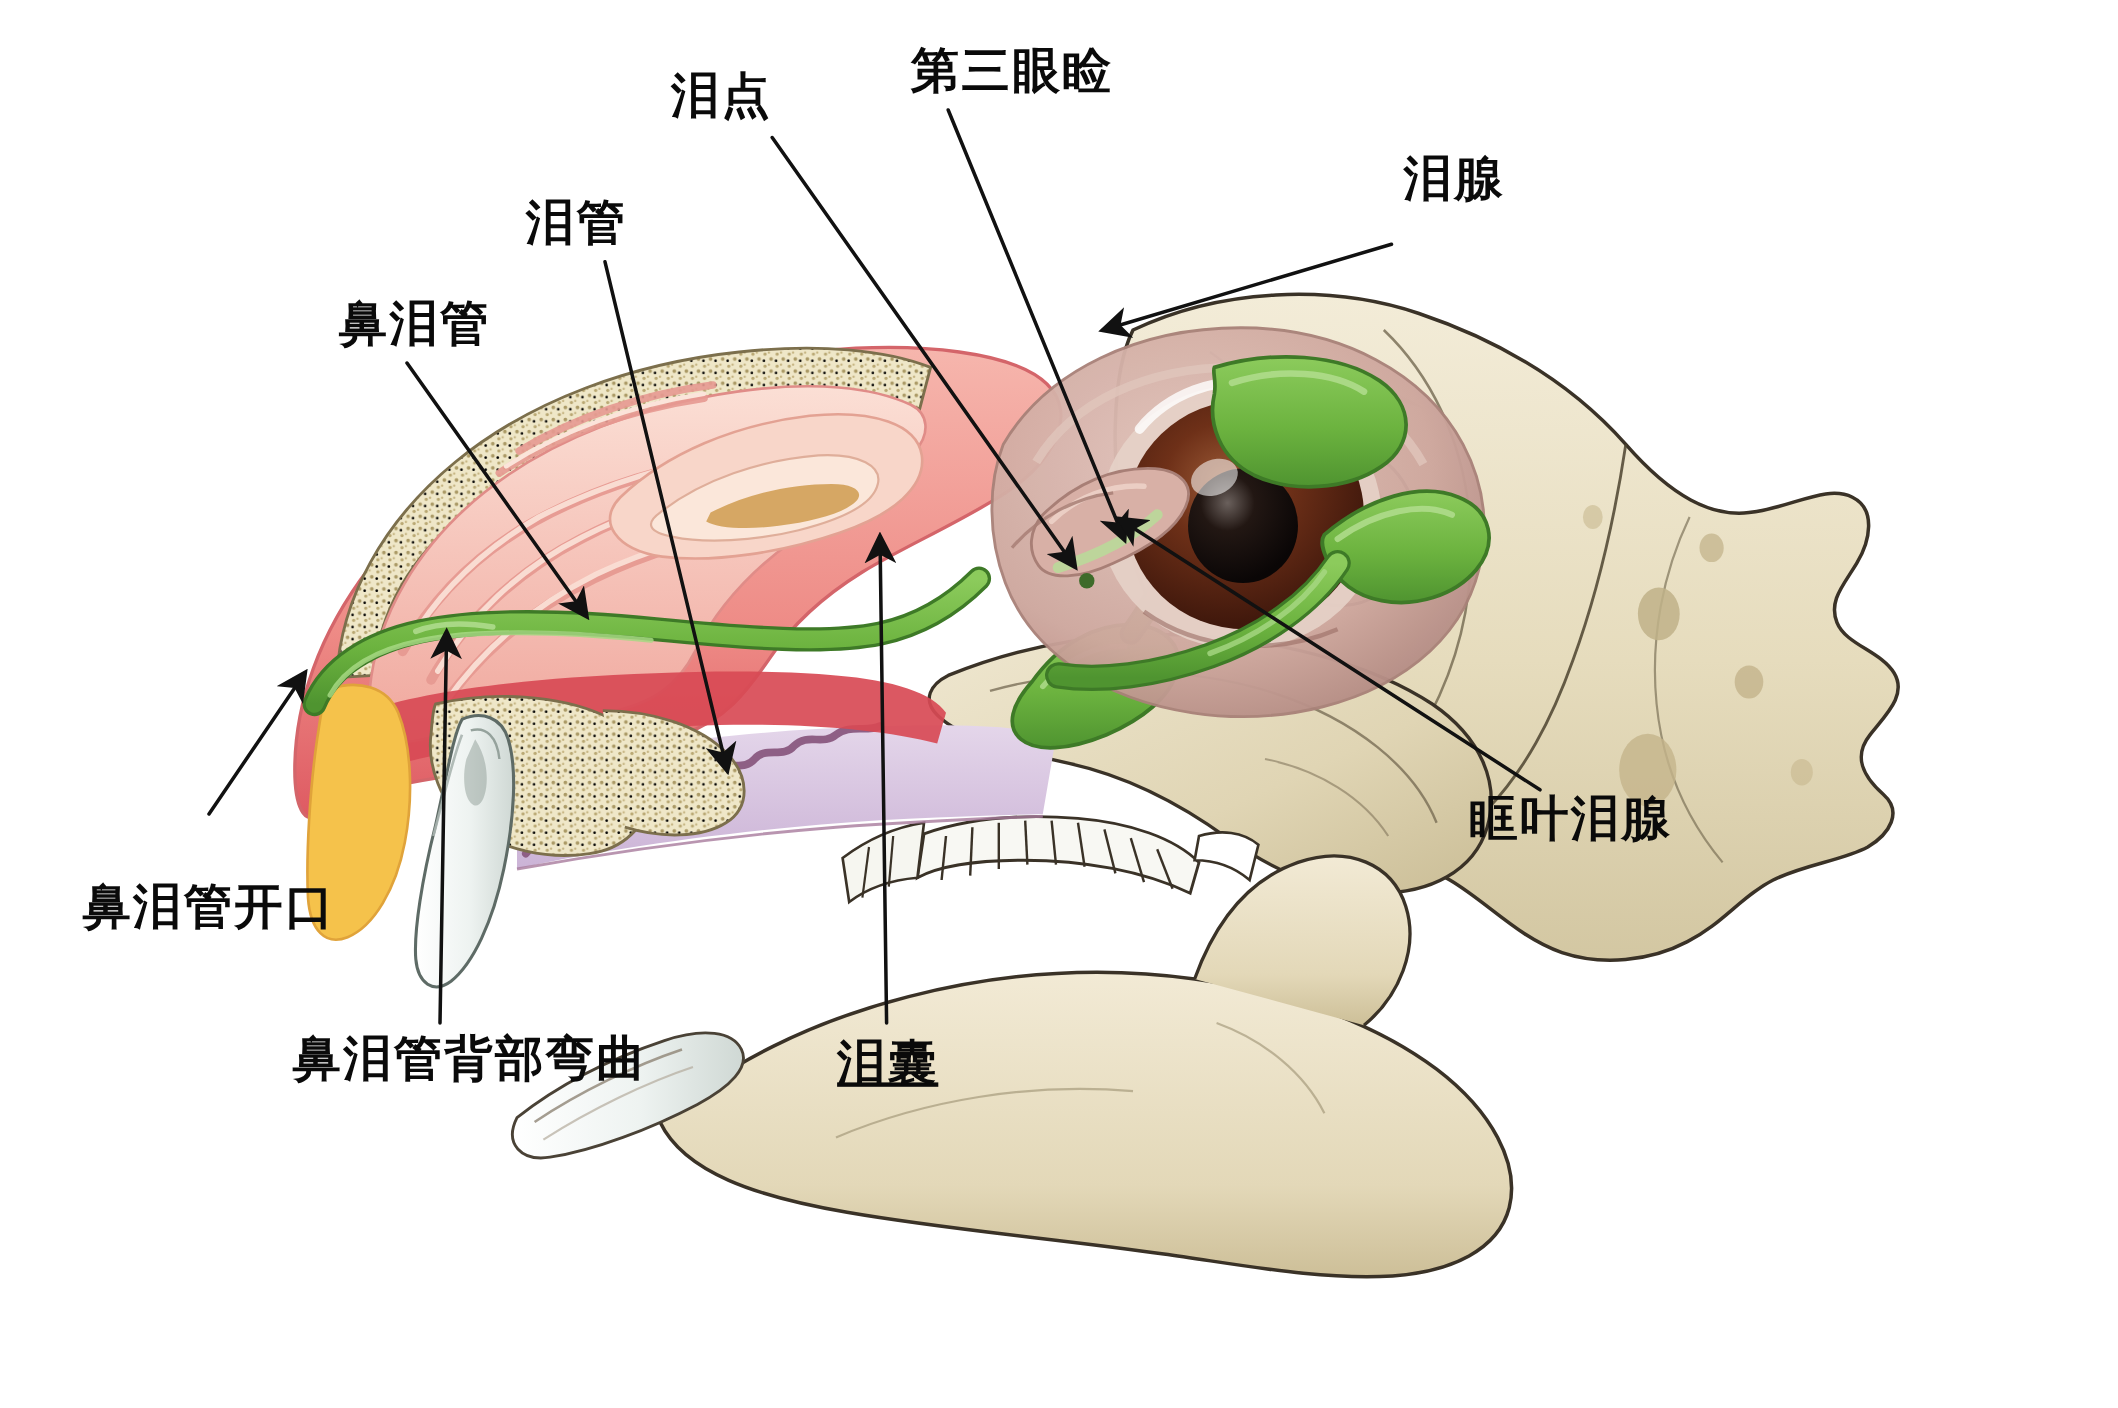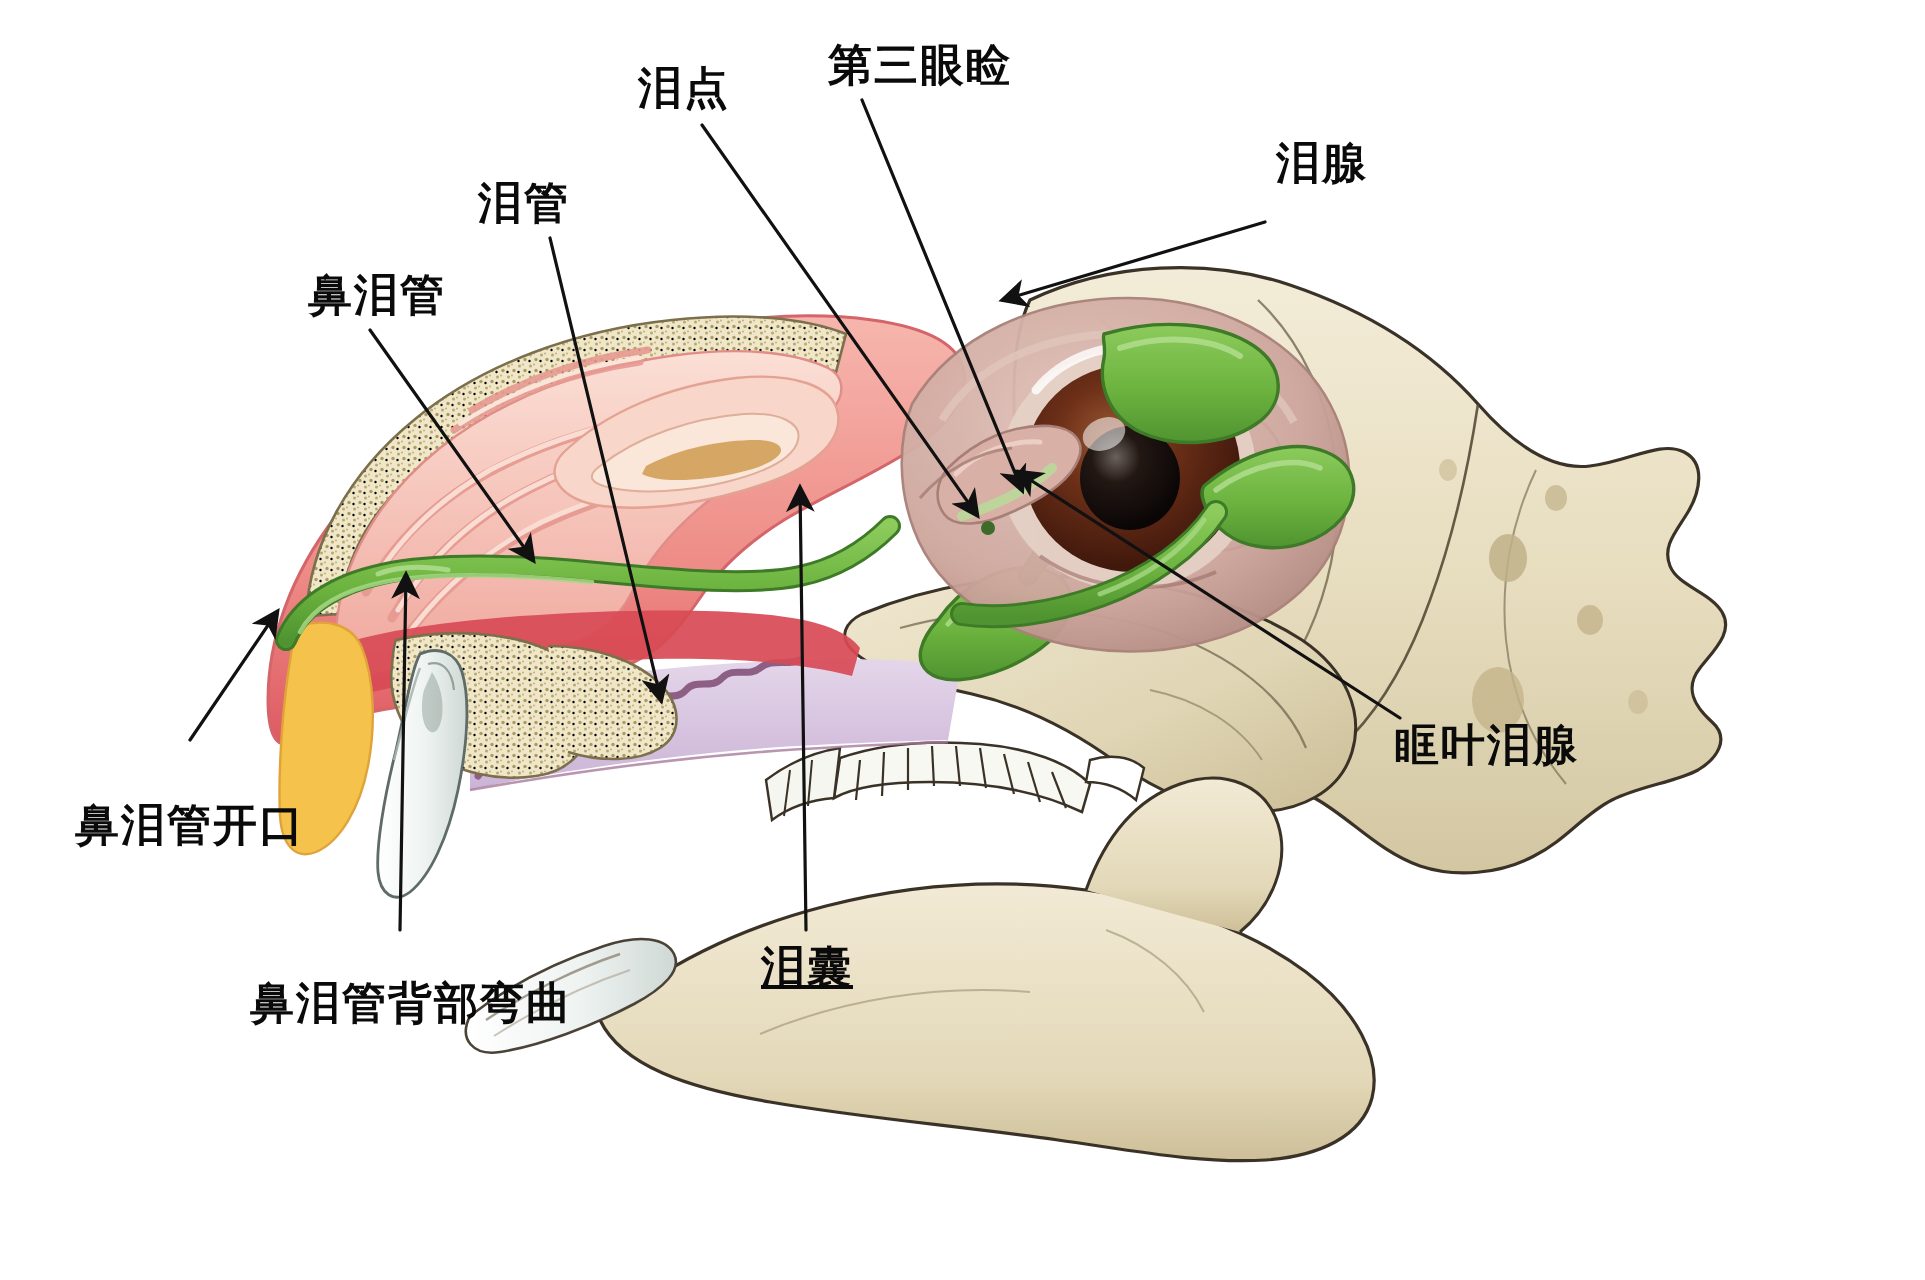--- a/index.html
+++ b/index.html
@@ -344,29 +344,29 @@
       <path d="M370,330 L533,560" marker-end="url(#arrowEnd)"></path>
       <path d="M190,740 L277,612" marker-end="url(#arrowEnd)"></path>
       <path d="M400,930 L406,575" marker-end="url(#arrowEnd)"></path>
       <path d="M806,930 L800,488" marker-end="url(#arrowEnd)"></path>
       <path d="M1400,718 L1018,472" marker-end="url(#arrowEnd)"></path>
     </g>
   </svg>
 
   <div class="lbl" style="left:460px;top:180px;margin-left:18px;">泪管</div>
 
-  <div class="lbl" style="left:610px;top:65px;margin-left:28px;">泪点</div>
+  <div class="lbl" style="left:610px;top:65px;">泪点</div>
 
   <div class="lbl" style="left:828px;top:42px;">第三眼睑</div>
 
   <div class="lbl" style="left:1276px;top:140px;">泪腺</div>
 
   <div class="lbl" style="left:308px;top:272px;">鼻泪管</div>
 
   <div class="lbl" style="left:75px;top:758px;margin-top:44px;">鼻泪管开口</div>
 
-  <div class="lbl" style="left:250px;top:940px;margin-top:40px;">鼻泪管背部弯曲</div>
+  <div class="lbl" style="left:266px;top:940px;">鼻泪管背部弯曲</div>
 
   <div class="lbl" style="left:761px;top:944px;text-decoration:underline;">泪囊</div>
 
-  <div class="lbl" style="left:1363px;top:722px;padding-left:32px;">眶叶泪腺</div>
+  <div class="lbl" style="left:1304px;top:722px;padding-left:32px;">眶叶泪腺</div>
 
 </div>
 
 </body></html>

